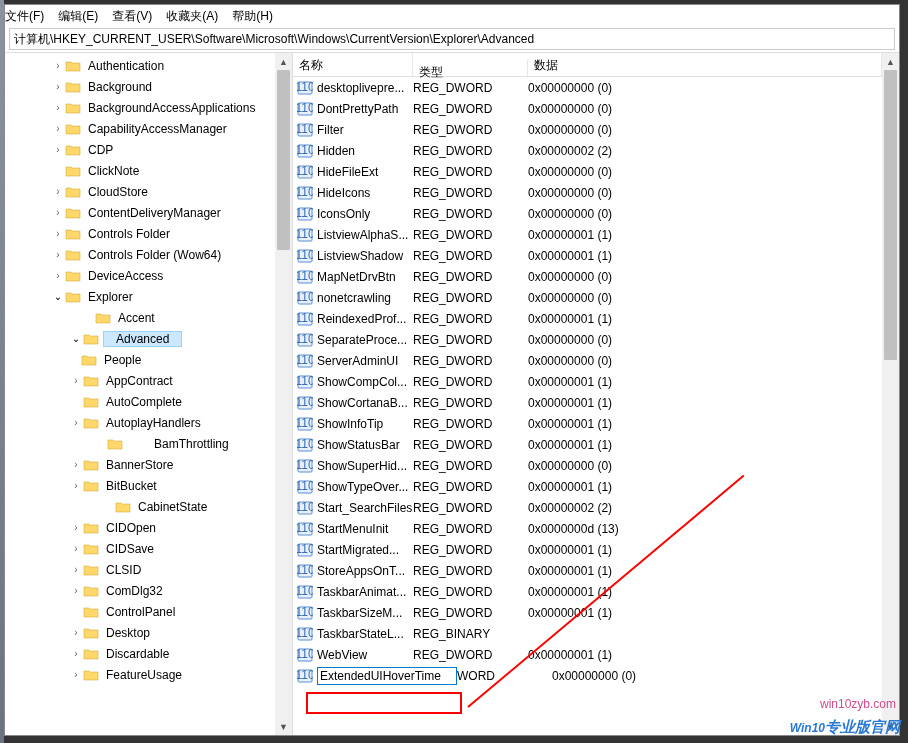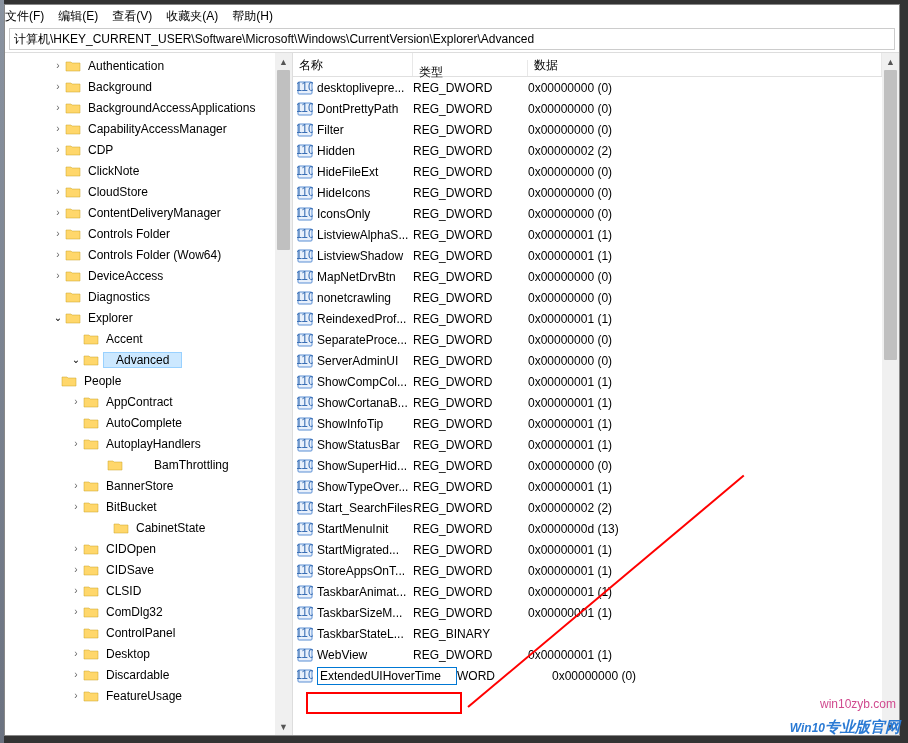--- a/index.html
+++ b/index.html
@@ -141,48 +141,41 @@
             <span class="tree-label">Controls Folder (Wow64)</span>
           </div>
           <div class="tree-item" style="padding-left: 46px;">
             <span class="expander">›</span>
             <span class="folder-icon"><svg viewBox="0 0 16 14">
                 <path d="M1 3 L1 12 L15 12 L15 4 L7 4 L6 3 Z" fill="#ffd76b" stroke="#c9a227" stroke-width="0.5"></path>
               </svg></span>
             <span class="tree-label">DeviceAccess</span>
           </div>
           <div class="tree-item" style="padding-left: 46px;">
+            <span class="expander" style="color: rgb(0, 0, 0);">⌄</span>
+            <span class="folder-icon"><svg viewBox="0 0 16 14">
+                <path d="M1 3 L1 12 L15 12 L15 4 L7 4 L6 3 Z" fill="#ffd76b" stroke="#c9a227" stroke-width="0.5"></path>
+              </svg></span>
+            <span class="tree-label">Explorer</span>
+          </div>
+          <div class="tree-item" style="padding-left: 64px; margin-left: 12px;">
             <span class="expander"></span>
             <span class="folder-icon"><svg viewBox="0 0 16 14">
                 <path d="M1 3 L1 12 L15 12 L15 4 L7 4 L6 3 Z" fill="#ffd76b" stroke="#c9a227" stroke-width="0.5"></path>
               </svg></span>
-            <span class="tree-label">Diagnostics</span>
-          </div>
-          <div class="tree-item" style="padding-left: 46px;">
+            <span class="tree-label">Accent</span>
+          </div>
+          <div class="tree-item" style="padding-left: 64px;">
             <span class="expander" style="color: rgb(0, 0, 0);">⌄</span>
             <span class="folder-icon"><svg viewBox="0 0 16 14">
                 <path d="M1 3 L1 12 L15 12 L15 4 L7 4 L6 3 Z" fill="#ffd76b" stroke="#c9a227" stroke-width="0.5"></path>
               </svg></span>
-            <span class="tree-label">Explorer</span>
-          </div>
-          <div class="tree-item" style="padding-left: 64px;">
-            <span class="expander"></span>
-            <span class="folder-icon"><svg viewBox="0 0 16 14">
-                <path d="M1 3 L1 12 L15 12 L15 4 L7 4 L6 3 Z" fill="#ffd76b" stroke="#c9a227" stroke-width="0.5"></path>
-              </svg></span>
-            <span class="tree-label">Accent</span>
-          </div>
-          <div class="tree-item" style="padding-left: 64px;">
-            <span class="expander" style="color: rgb(0, 0, 0);">⌄</span>
-            <span class="folder-icon"><svg viewBox="0 0 16 14">
-                <path d="M1 3 L1 12 L15 12 L15 4 L7 4 L6 3 Z" fill="#ffd76b" stroke="#c9a227" stroke-width="0.5"></path>
-              </svg></span>
             <span class="tree-label selected">Advanced</span>
           </div>
-          <div class="tree-item" style="padding-left: 42px;">
+          <div class="tree-item" style="padding-left: 62px;">
             <span class="expander"></span>
             <span class="folder-icon"><svg viewBox="0 0 16 14">
                 <path d="M1 3 L1 12 L15 12 L15 4 L7 4 L6 3 Z" fill="#ffd76b" stroke="#c9a227" stroke-width="0.5"></path>
               </svg></span>
             <span class="tree-label">People</span>
           </div>
           <div class="tree-item" style="padding-left: 64px;">
             <span class="expander">›</span>
             <span class="folder-icon"><svg viewBox="0 0 16 14">
                 <path d="M1 3 L1 12 L15 12 L15 4 L7 4 L6 3 Z" fill="#ffd76b" stroke="#c9a227" stroke-width="0.5"></path>
@@ -217,21 +210,21 @@
               </svg></span>
             <span class="tree-label">BannerStore</span>
           </div>
           <div class="tree-item" style="padding-left: 64px;">
             <span class="expander">›</span>
             <span class="folder-icon"><svg viewBox="0 0 16 14">
                 <path d="M1 3 L1 12 L15 12 L15 4 L7 4 L6 3 Z" fill="#ffd76b" stroke="#c9a227" stroke-width="0.5"></path>
               </svg></span>
             <span class="tree-label">BitBucket</span>
           </div>
-          <div class="tree-item" style="padding-left: 94px;">
+          <div class="tree-item" style="padding-left: 64px; margin-left: 32px;">
             <span class="expander"></span>
             <span class="folder-icon"><svg viewBox="0 0 16 14">
                 <path d="M1 3 L1 12 L15 12 L15 4 L7 4 L6 3 Z" fill="#ffd76b" stroke="#c9a227" stroke-width="0.5"></path>
               </svg></span>
             <span class="tree-label">CabinetState</span>
           </div>
           <div class="tree-item" style="padding-left: 64px;">
             <span class="expander">›</span>
             <span class="folder-icon"><svg viewBox="0 0 16 14">
                 <path d="M1 3 L1 12 L15 12 L15 4 L7 4 L6 3 Z" fill="#ffd76b" stroke="#c9a227" stroke-width="0.5"></path>

